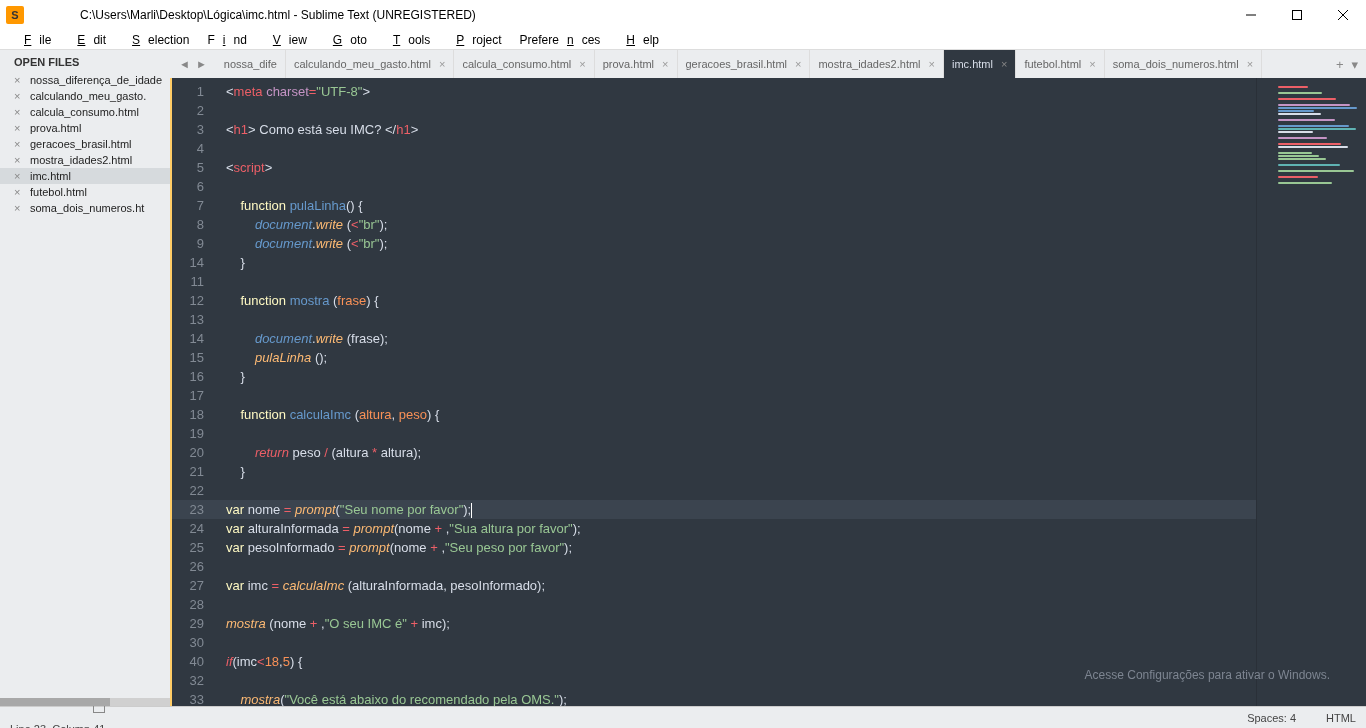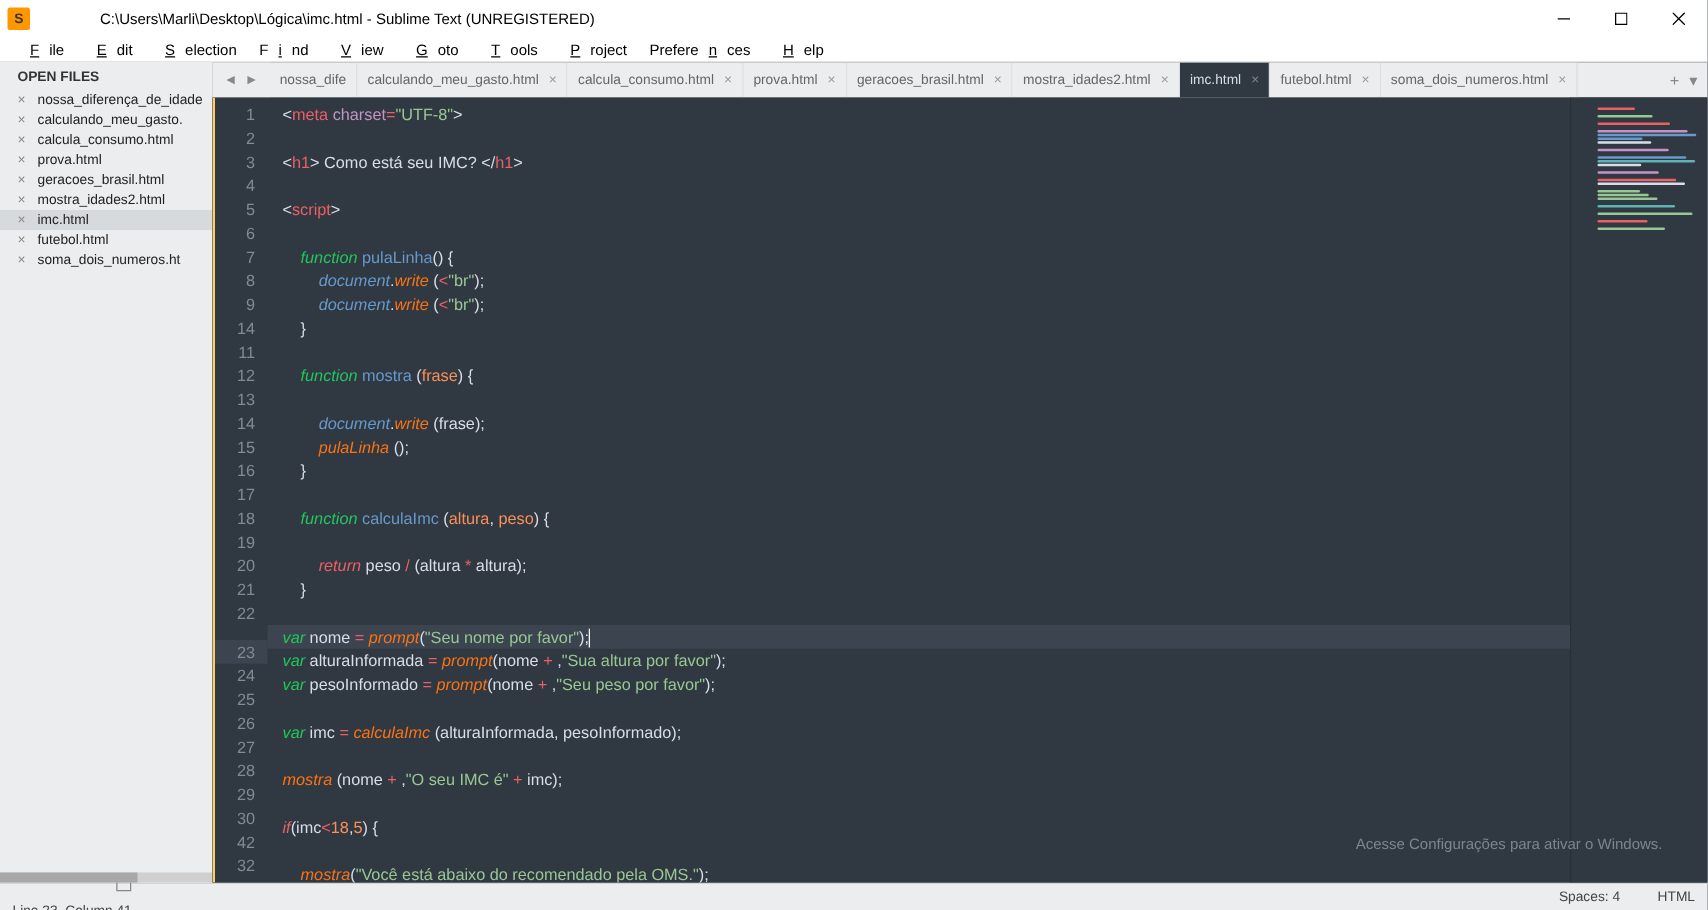--- a/index.html
+++ b/index.html
@@ -58,24 +58,24 @@
 .statusbar { height: 22px; background: #ebedef; display: flex; align-items: center; font-size: 11px; color: #444; padding: 0 10px; border-top: 1px solid #ccc; }
 .statusbar .sb-left { display: flex; align-items: flex-end; gap: 10px; flex-direction: column; }
 .statusbar .sb-icon { width: 12px; height: 12px; border: 1px solid #888; }
 .statusbar .sb-right { margin-left: auto; display: flex; gap: 30px; }
 
 
 .c-punc { color: #d8dee9; }
 .c-tag { color: #ec5f67; }
 .c-attr { color: #c594c5; }
 .c-str { color: #99c794; }
-.c-kw { color: #22c55e; font-style: italic; }
+.c-kw { color: #fef9c3; }
 .c-kw2 { color: #ec5f67; font-style: italic; }
 .c-fn { color: #6699cc; }
-.c-fn-i { color: #f97316; font-style: italic; }
+.c-fn-i { color: #fdba74; font-style: italic; }
 .c-obj { color: #6699cc; font-style: italic; }
 .c-param { color: #f99157; }
 .c-op { color: #ec5f67; }
 .c-num { color: #f99157; }
 </style>
 </head>
 <body>
 
 <div class="titlebar">
   <div class="titlebar-icon">S</div>
@@ -228,29 +228,29 @@
           <span style="display: block;">13</span>
           <span style="display: block;">14</span>
           <span style="display: block;">15</span>
           <span style="display: block;">16</span>
           <span style="display: block;">17</span>
           <span style="display: block;">18</span>
           <span style="display: block;">19</span>
           <span style="display: block;">20</span>
           <span style="display: block;">21</span>
           <span style="display: block;">22</span>
-          <span class="hl" style="display: block; margin-top: 12px;">23</span>
+          <span class="hl" style="display: block;">23</span>
           <span style="display: block;">24</span>
           <span style="display: block;">25</span>
           <span style="display: block;">26</span>
           <span style="display: block;">27</span>
           <span style="display: block;">28</span>
           <span style="display: block;">29</span>
           <span style="display: block;">30</span>
-          <span style="display: block;">42</span>
+          <span style="display: block;">40</span>
           <span style="display: block;">32</span>
           <span style="display: block;">33</span>
         </div>
       <div class="code" id="code"><div class="line"><span class="c-punc">&lt;</span><span class="c-tag">meta</span> <span class="c-attr">charset</span><span class="c-op">=</span><span class="c-str">"UTF-8"</span><span class="c-punc">&gt;</span></div><div class="line">&nbsp;</div><div class="line"><span class="c-punc">&lt;</span><span class="c-tag">h1</span><span class="c-punc">&gt;</span> Como está seu IMC? <span class="c-punc">&lt;/</span><span class="c-tag">h1</span><span class="c-punc">&gt;</span></div><div class="line">&nbsp;</div><div class="line"><span class="c-punc">&lt;</span><span class="c-tag">script</span><span class="c-punc">&gt;</span></div><div class="line">&nbsp;</div><div class="line">    <span class="c-kw">function</span> <span class="c-fn">pulaLinha</span>() {</div><div class="line">        <span class="c-obj">document</span>.<span class="c-fn-i">write</span> (<span class="c-op">&lt;</span><span class="c-str">"br"</span>);</div><div class="line">        <span class="c-obj">document</span>.<span class="c-fn-i">write</span> (<span class="c-op">&lt;</span><span class="c-str">"br"</span>);</div><div class="line">    }</div><div class="line">&nbsp;</div><div class="line">    <span class="c-kw">function</span> <span class="c-fn">mostra</span> (<span class="c-param">frase</span>) {</div><div class="line">&nbsp;</div><div class="line">        <span class="c-obj">document</span>.<span class="c-fn-i">write</span> (frase);</div><div class="line">        <span class="c-fn-i">pulaLinha</span> ();</div><div class="line">    }</div><div class="line">&nbsp;</div><div class="line">    <span class="c-kw">function</span> <span class="c-fn">calculaImc</span> (<span class="c-param">altura</span>, <span class="c-param">peso</span>) {</div><div class="line">&nbsp;</div><div class="line">        <span class="c-kw2">return</span> peso <span class="c-op">/</span> (altura <span class="c-op">*</span> altura);</div><div class="line">    }</div><div class="line">&nbsp;</div><div class="line hl"><span class="c-kw">var</span> nome <span class="c-op">=</span> <span class="c-fn-i">prompt</span>(<span class="c-str">"Seu nome por favor"</span>);<span class="cursor"></span></div><div class="line"><span class="c-kw">var</span> alturaInformada <span class="c-op">=</span> <span class="c-fn-i">prompt</span>(nome <span class="c-op">+</span> ,<span class="c-str">"Sua altura por favor"</span>);</div><div class="line"><span class="c-kw">var</span> pesoInformado <span class="c-op">=</span> <span class="c-fn-i">prompt</span>(nome <span class="c-op">+</span> ,<span class="c-str">"Seu peso por favor"</span>);</div><div class="line">&nbsp;</div><div class="line"><span class="c-kw">var</span> imc <span class="c-op">=</span> <span class="c-fn-i">calculaImc</span> (alturaInformada, pesoInformado);</div><div class="line">&nbsp;</div><div class="line"><span class="c-fn-i">mostra</span> (nome <span class="c-op">+</span> ,<span class="c-str">"O seu IMC é"</span> <span class="c-op">+</span> imc);</div><div class="line">&nbsp;</div><div class="line"><span class="c-kw2">if</span>(imc<span class="c-op">&lt;</span><span class="c-num">18</span>,<span class="c-num">5</span>) {</div><div class="line">&nbsp;</div><div class="line">    <span class="c-fn-i">mostra</span>(<span class="c-str">"Você está abaixo do recomendado pela OMS."</span>);</div></div>
       <div class="minimap">
         <div class="minimap-content" id="minimap">
             <div class="mini-line" style="background: rgb(236, 95, 103); width: 30px;"></div>
             <div class="mini-line" style="background: transparent; width: 37px;"></div>
             <div class="mini-line" style="background: rgb(153, 199, 148); width: 44px;"></div>
             <div class="mini-line" style="background: transparent; width: 51px;"></div>

